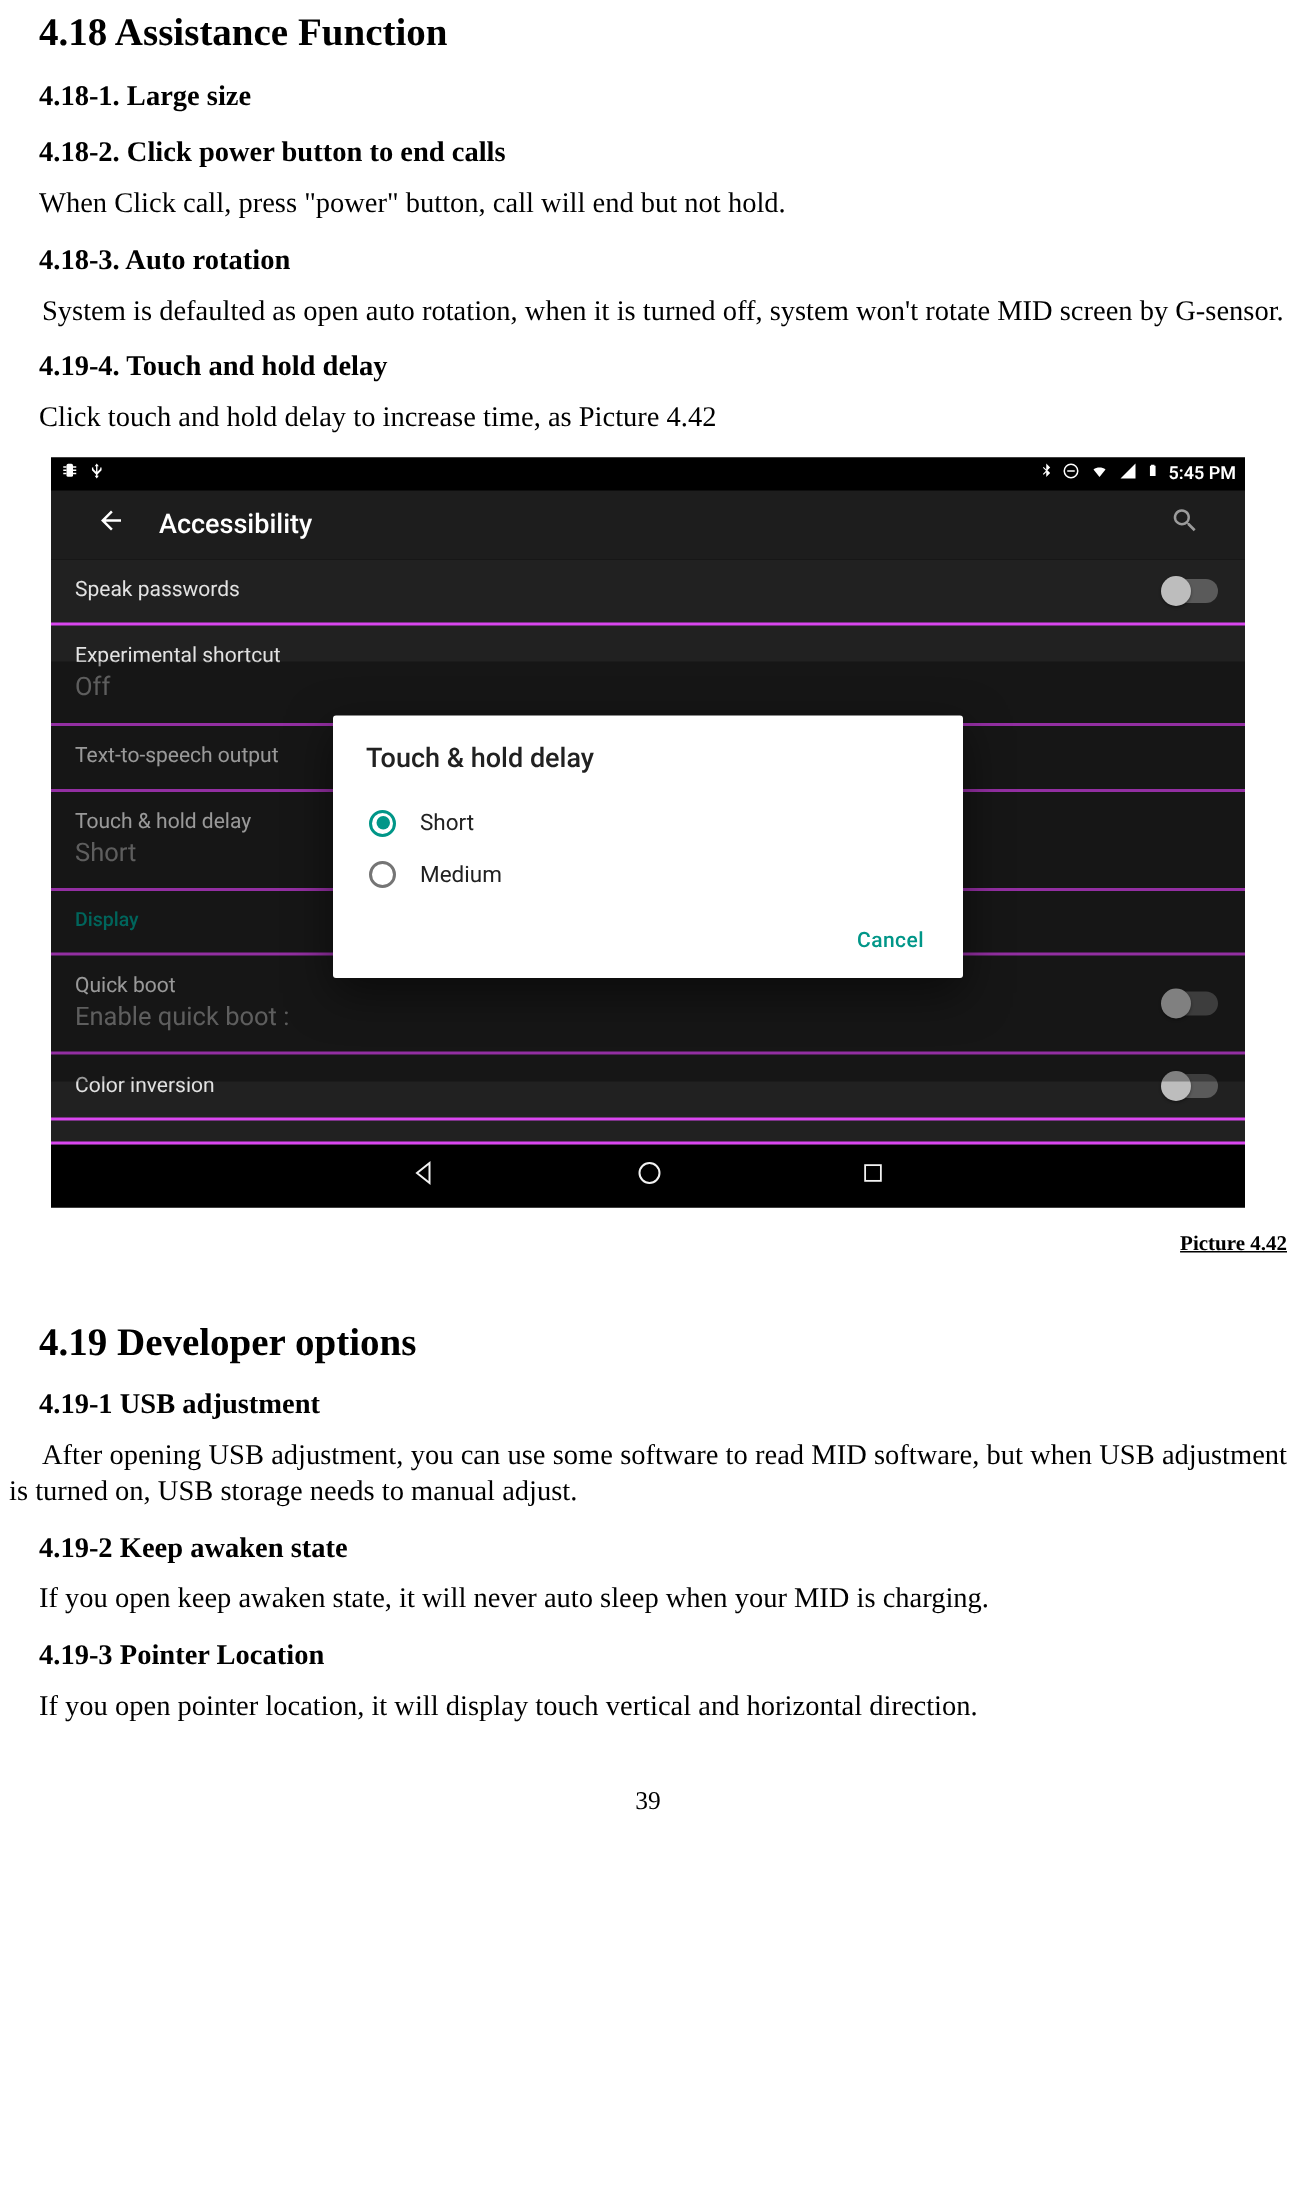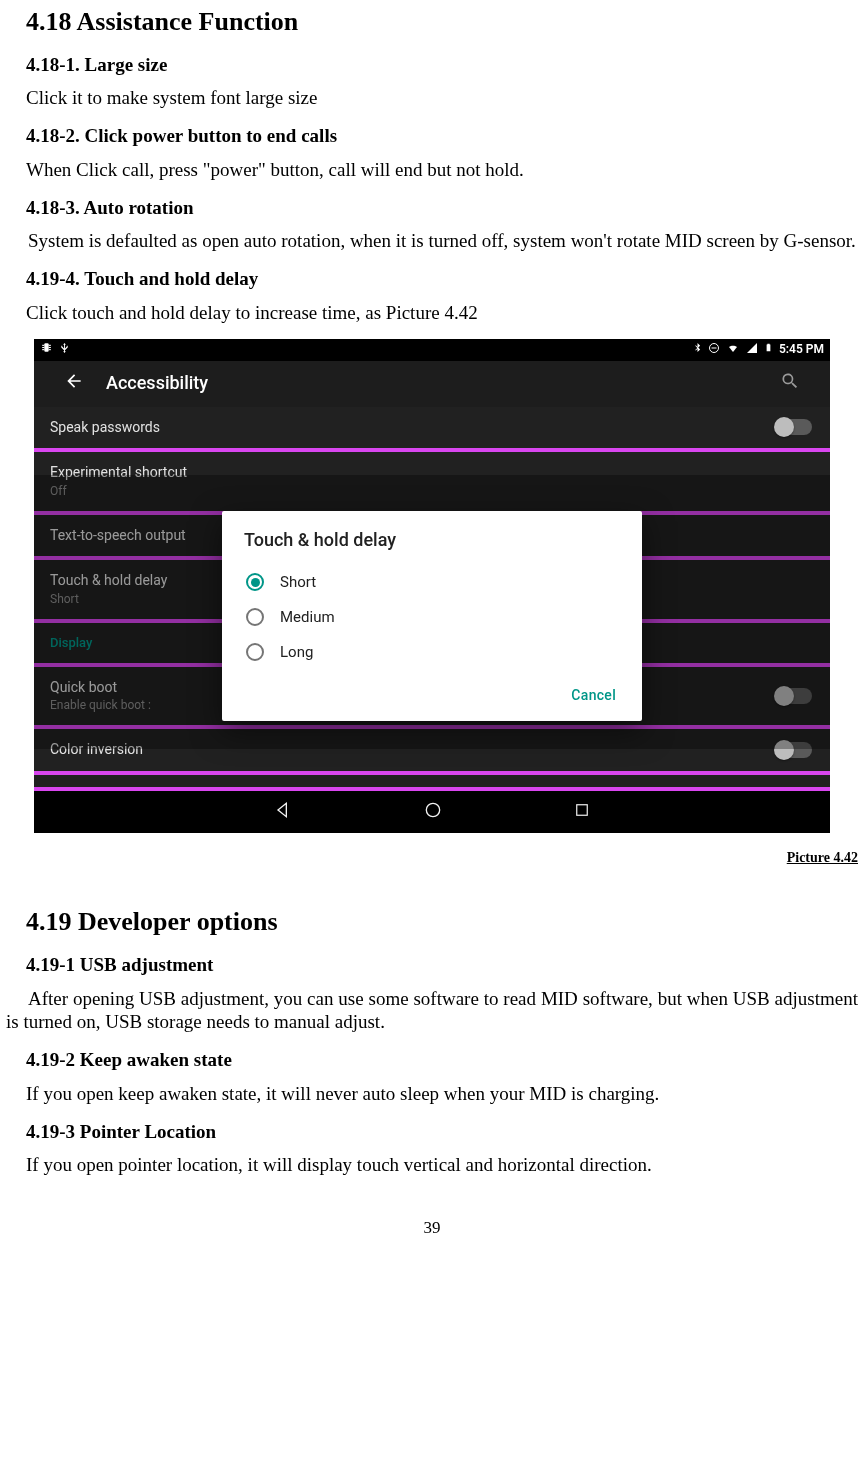--- a/index.html
+++ b/index.html
@@ -74,29 +74,29 @@
     padding: 0 30px;
     gap: 22px;
   }
   .ss-appbar .title { font-size: 18px; font-weight: 500; color: #fff; flex: 1; }
   .ss-list {
     background: #212121;
     position: relative;
   }
   .ss-row {
     padding: 12px 16px;
-    border-bottom: 4px solid #d946ef;
+    border-bottom: 2px solid #d946ef;
     min-height: 44px;
     display: flex;
     flex-direction: column;
     justify-content: center;
     position: relative;
   }
   .ss-row .primary { color: #e2e2e2; font-size: 14px; }
-  .ss-row .secondary { color: #8b8b8b; font-size: 12px; margin-top: 2px; }
+  .ss-row .secondary { color: #8b8b8b; font-size: 17px; margin-top: 2px; }
   .ss-row .cat { color: #009688; font-weight: 500; font-size: 13px; }
   .ss-toggle {
     position: absolute; right: 18px; top: 50%; transform: translateY(-50%);
     width: 36px; height: 16px; background: #5a5a5a; border-radius: 8px;
   }
   .ss-toggle::after {
     content: ""; position: absolute; width: 20px; height: 20px;
     background: #bdbdbd; border-radius: 50%; left: -2px; top: -2px;
     box-shadow: 0 1px 2px rgba(0,0,0,.4);
   }
@@ -150,21 +150,20 @@
 
   .clock { font-weight: 600; font-size: 12px; }
 </style>
 </head>
 <body>
 <div class="page">
 
 <h2 class="section-heading pad-left">4.18 Assistance Function</h2>
 
 <div class="sub-heading pad-left">4.18-1. Large size</div>
-<div class="body-text pad-left">Click it to make system font large size</div>
 
 <div class="sub-heading pad-left">4.18-2. Click power button to end calls</div>
 <div class="body-text pad-left">When Click call, press "power" button, call will end but not hold.</div>
 
 <div class="sub-heading pad-left">4.18-3. Auto rotation</div>
 <div class="body-text" style="padding-left:22px; padding-right:0;">System is defaulted as open auto rotation, when it is turned off, system won't rotate MID screen by G-sensor.</div>
 
 <div class="sub-heading pad-left">4.19-4. Touch and hold delay</div>
 <div class="body-text pad-left">Click touch and hold delay to increase time, as Picture 4.42</div>
 
@@ -269,24 +268,20 @@
     <div class="ss-dialog">
       <div class="d-title">Touch &amp; hold delay</div>
       <div class="d-opt">
         <span class="radio checked"></span>
         <span>Short</span>
       </div>
       <div class="d-opt">
         <span class="radio"></span>
         <span>Medium</span>
       </div>
-      <div class="d-opt">
-        <span class="radio"></span>
-        <span>Long</span>
-      </div>
       <div class="d-actions">
         <span class="d-cancel">Cancel</span>
       </div>
     </div>
   </div>
 
   <div class="ss-navbar">
     <span>
       <svg width="20" height="20" viewBox="0 0 24 24" fill="none" stroke="#fff" stroke-width="1.6">
             <path d="M16 4 L6 12 L16 20 Z"></path>

